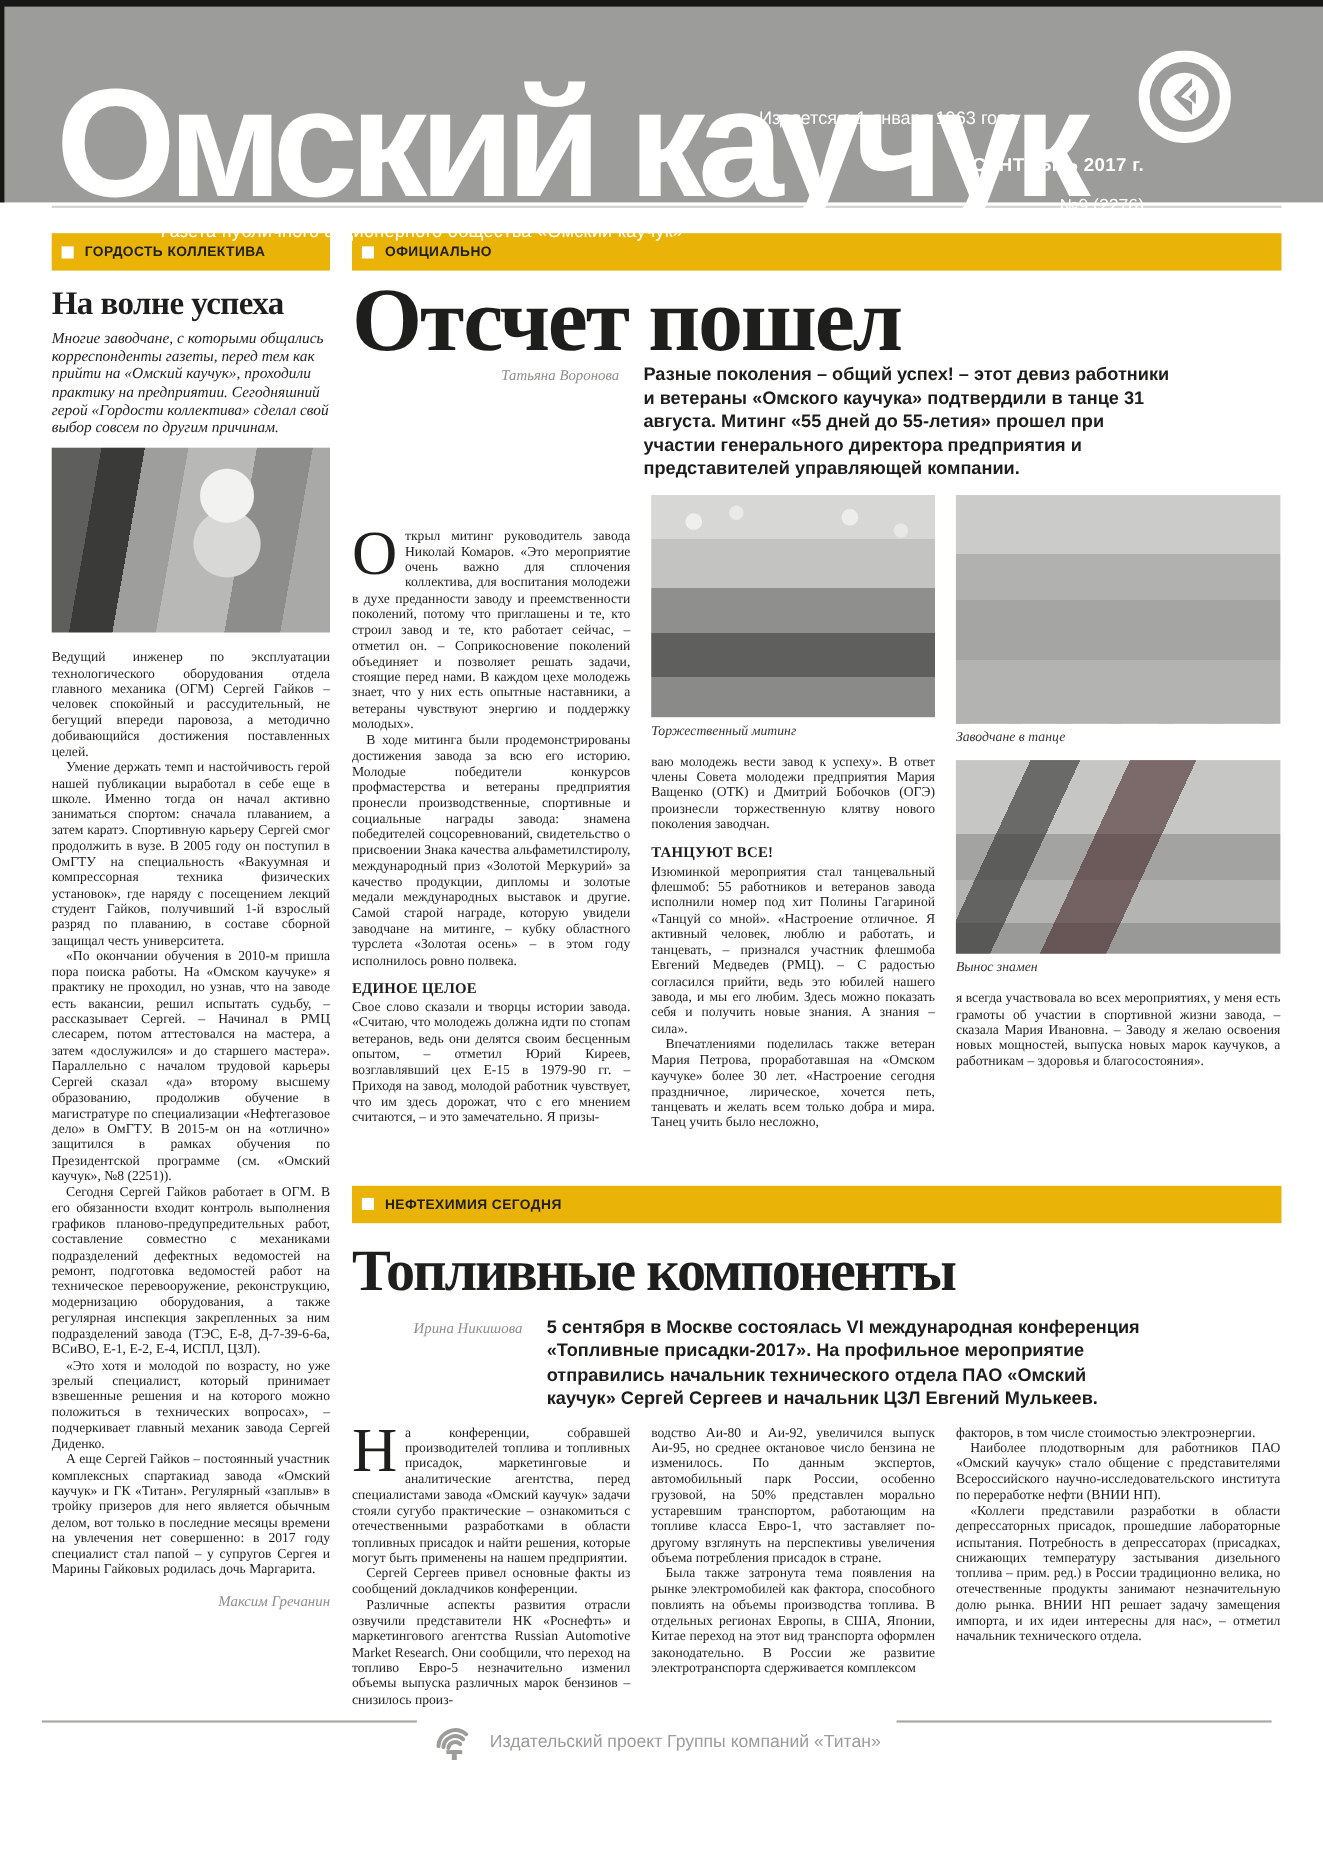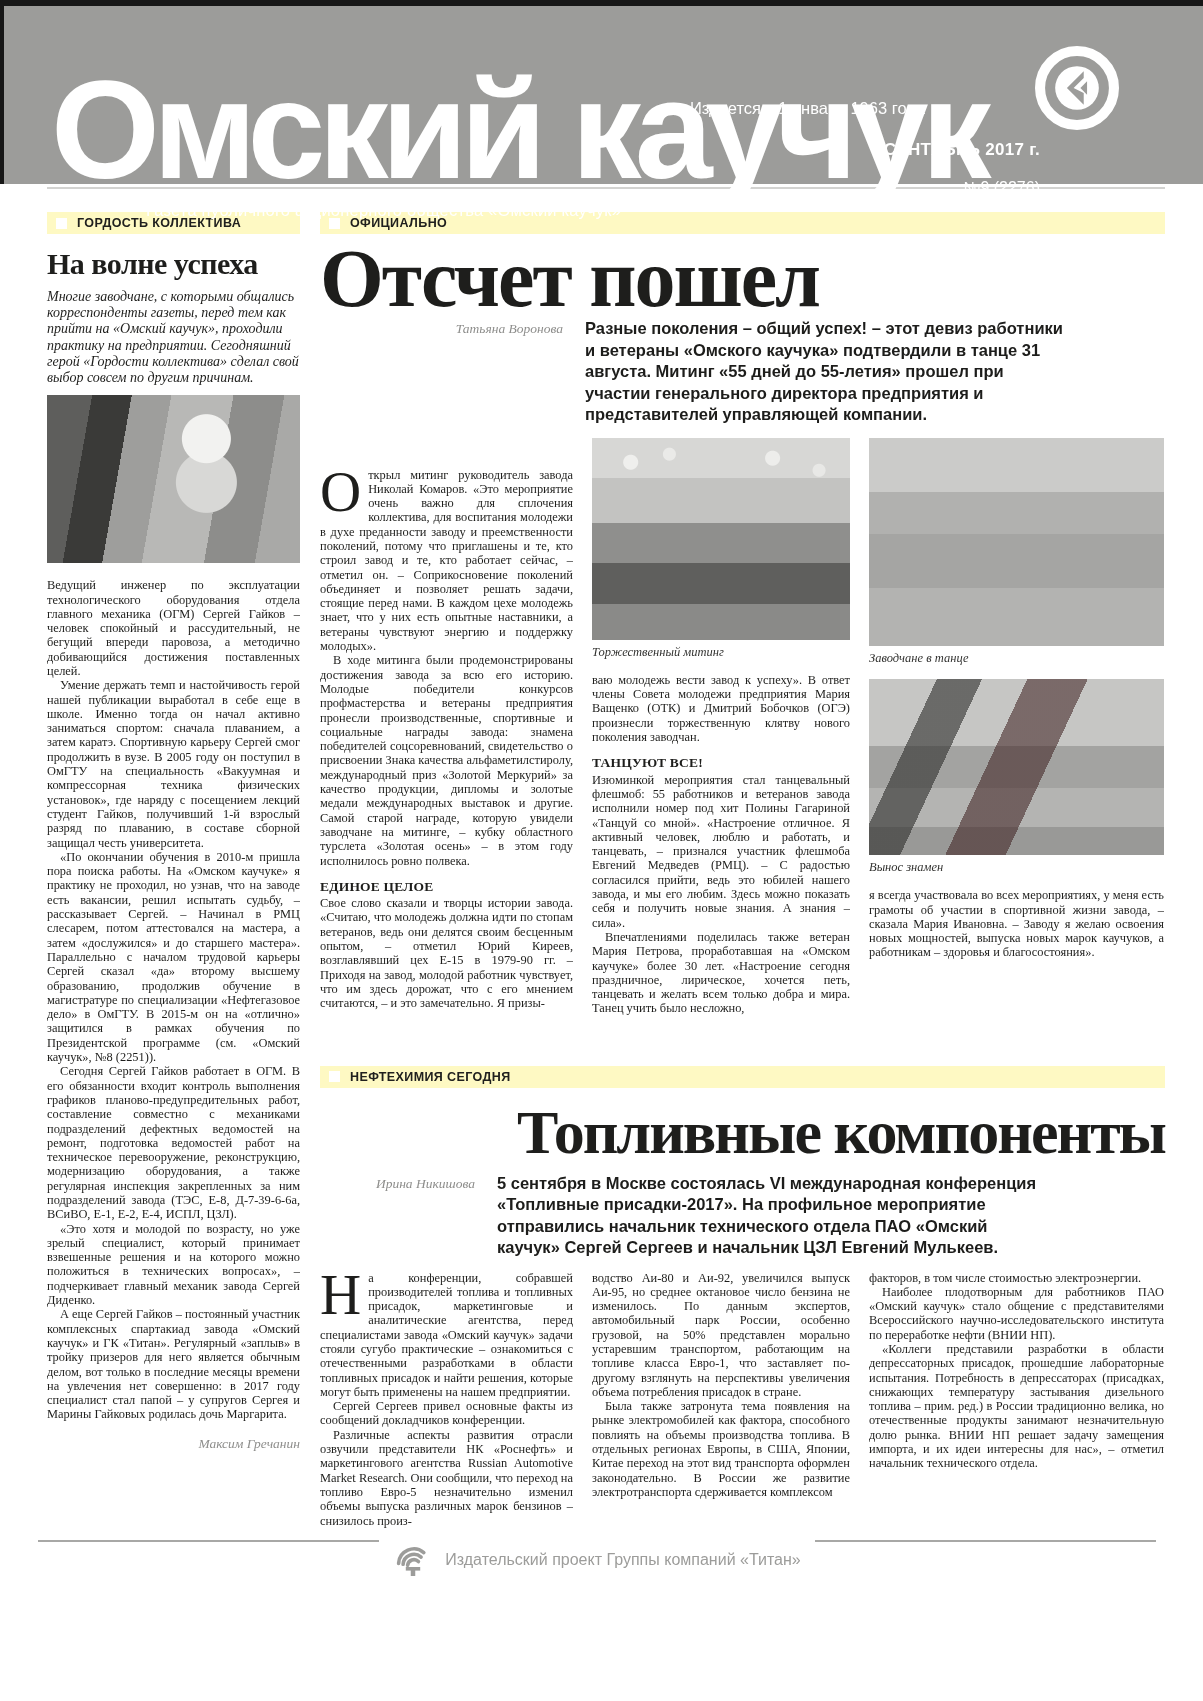--- a/index.html
+++ b/index.html
@@ -37,21 +37,21 @@
   .masthead-issue .number { font-size:16px; font-weight:normal; margin-top:19px; }
   .masthead-logo { position:absolute; right:84px; top:46px; width:84px; height:84px; }
 
   
   .content { padding:0 38px 0 47px; }
   .top-rule { border-top:2px solid #d3d3d1; margin-top:3px; }
   .layout { display:grid; grid-template-columns:253px 845px; column-gap:20px; align-items:start; }
 
   
   .kicker {
-    margin-top:23px; height:22px; background:#fef9c3;
+    margin-top:23px; height:34px; background:#eab308;
     display:flex; align-items:center;
     font-family:"Liberation Sans", sans-serif; font-weight:bold; font-size:12.5px;
     color:#20201e; letter-spacing:0.4px;
   }
   .kicker .sq { width:11px; height:11px; background:#ffffff; margin:0 10px 0 9px; flex:none; }
 
   
   .body-text { font-size:12.4px; line-height:14.3px; text-align:justify; }
   .body-text p { margin:0; }
   .body-text p.indent { text-indent:13px; }
@@ -74,21 +74,21 @@
   }
   .left-body { margin-top:15px; }
   .left-byline { margin-top:14px; text-align:right; }
 
   
   .main-col { min-width:0; }
   .headline-xl {
     font-weight:bold; font-size:82px; line-height:64px; letter-spacing:-2px;
     margin:13px 0 0; white-space:nowrap;
   }
-  .headline-xl.h2 { font-size:62px; line-height:68px; margin-top:10px;text-align:right; }
+  .headline-xl.h2 { font-size:53px; line-height:68px; margin-top:10px; }
   .lead-row { display:flex; margin-top:7px; }
   .byline-box { flex:none; text-align:right; padding-top:3px; }
   .byline-box.w1 { width:243px; }
   .byline-box.w2 { width:155px; }
   .lead {
     margin-left:22px; font-family:"Liberation Sans", sans-serif; font-weight:bold;
     font-size:16.5px; line-height:21.5px; color:#1d1d1b; text-align:left;
   }
   .lead.w1 { width:488px; }
   .lead.w2 { width:545px; }

